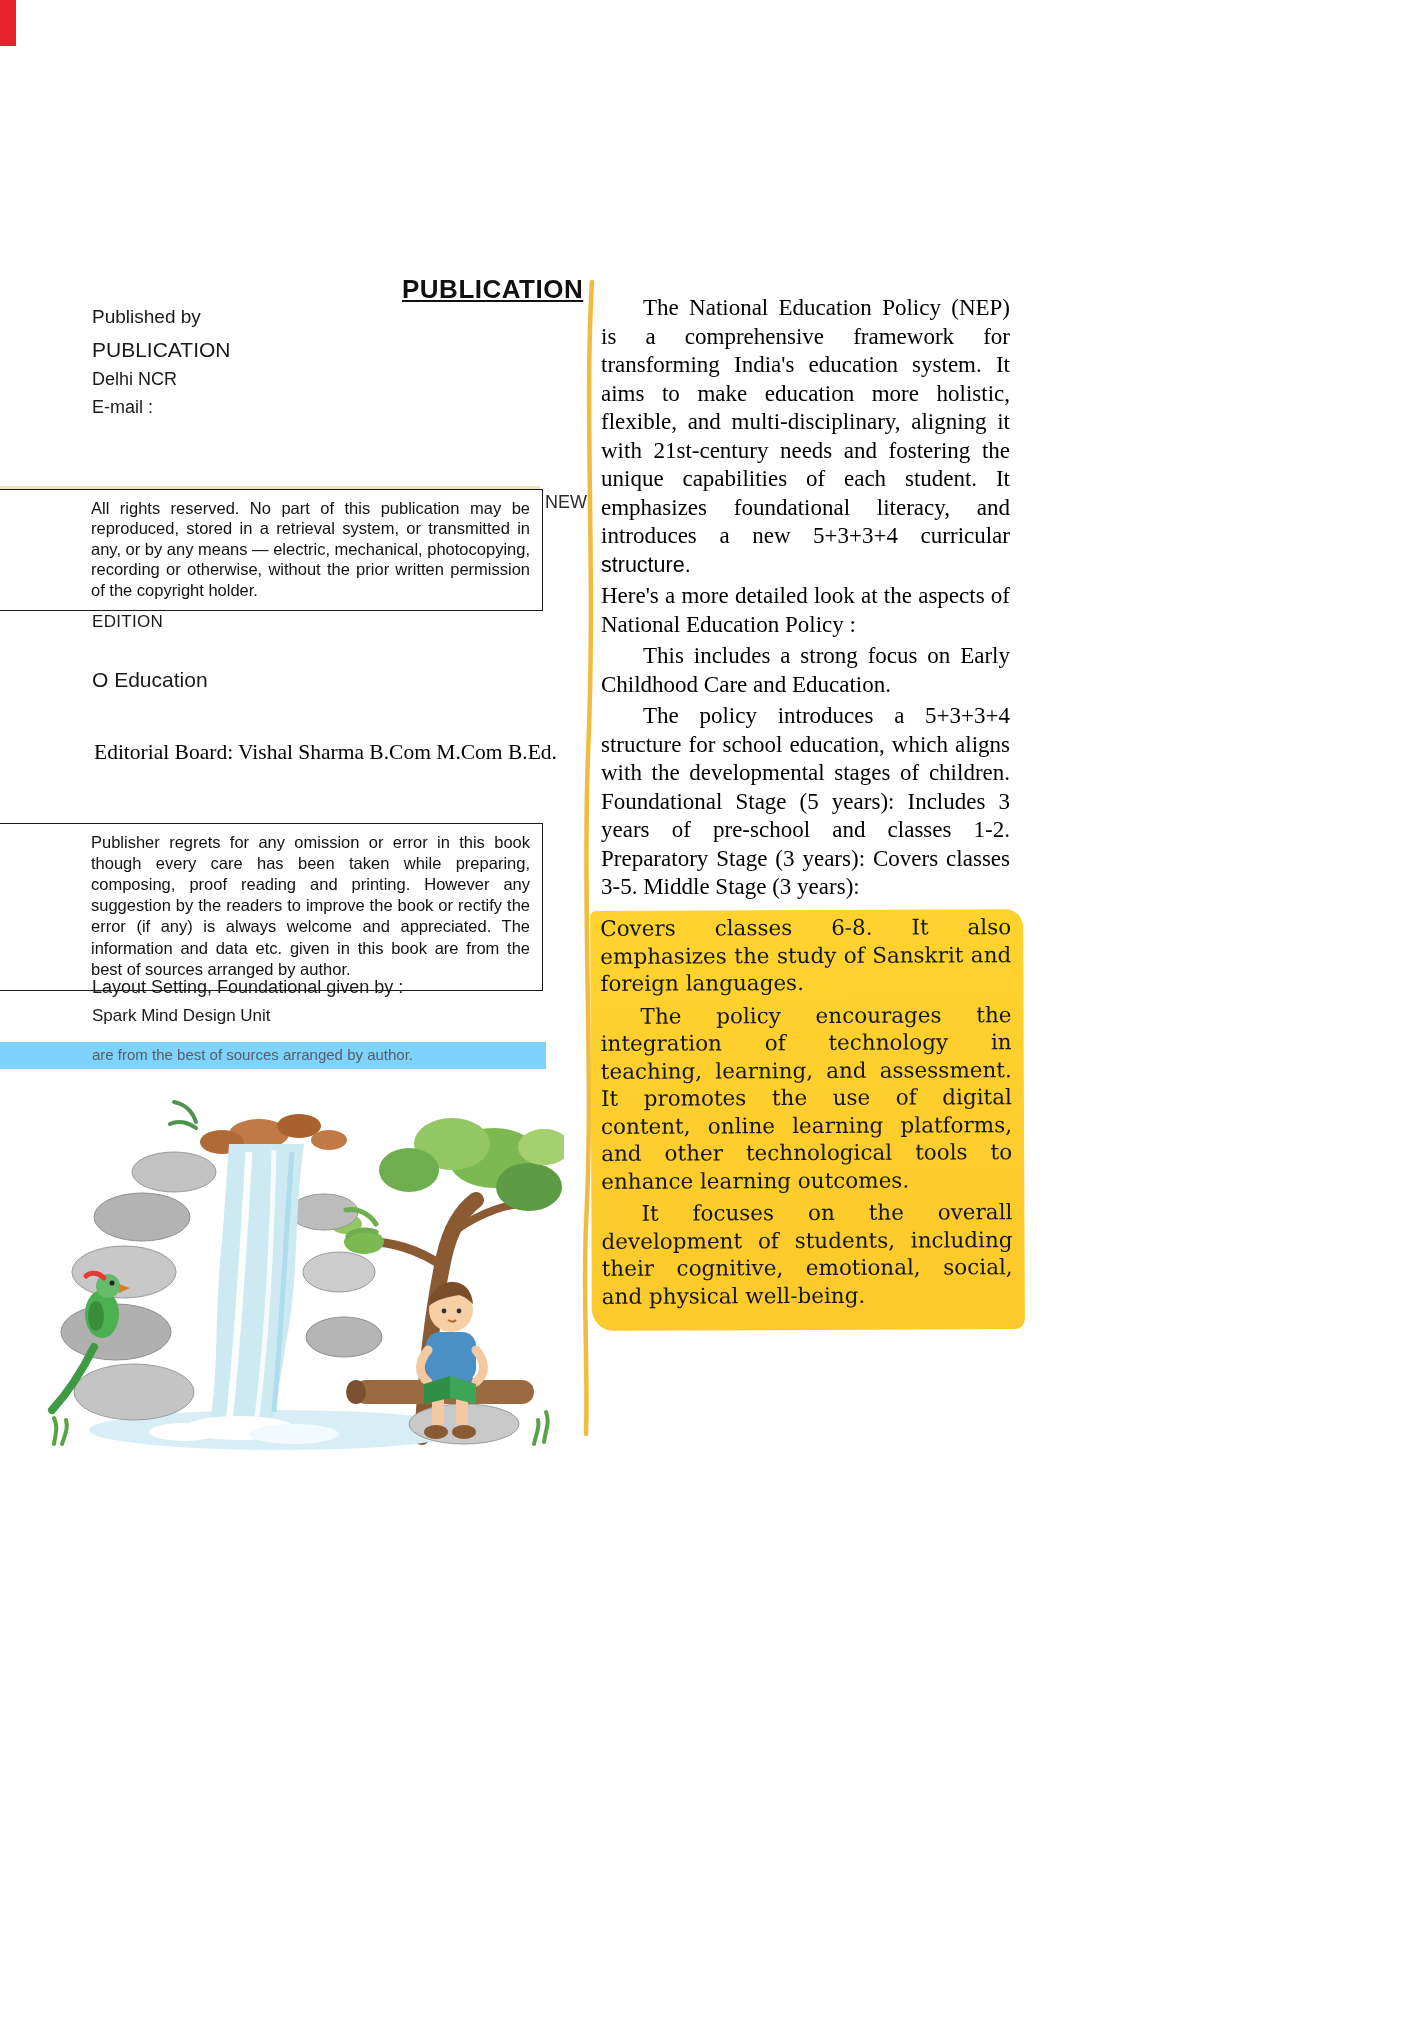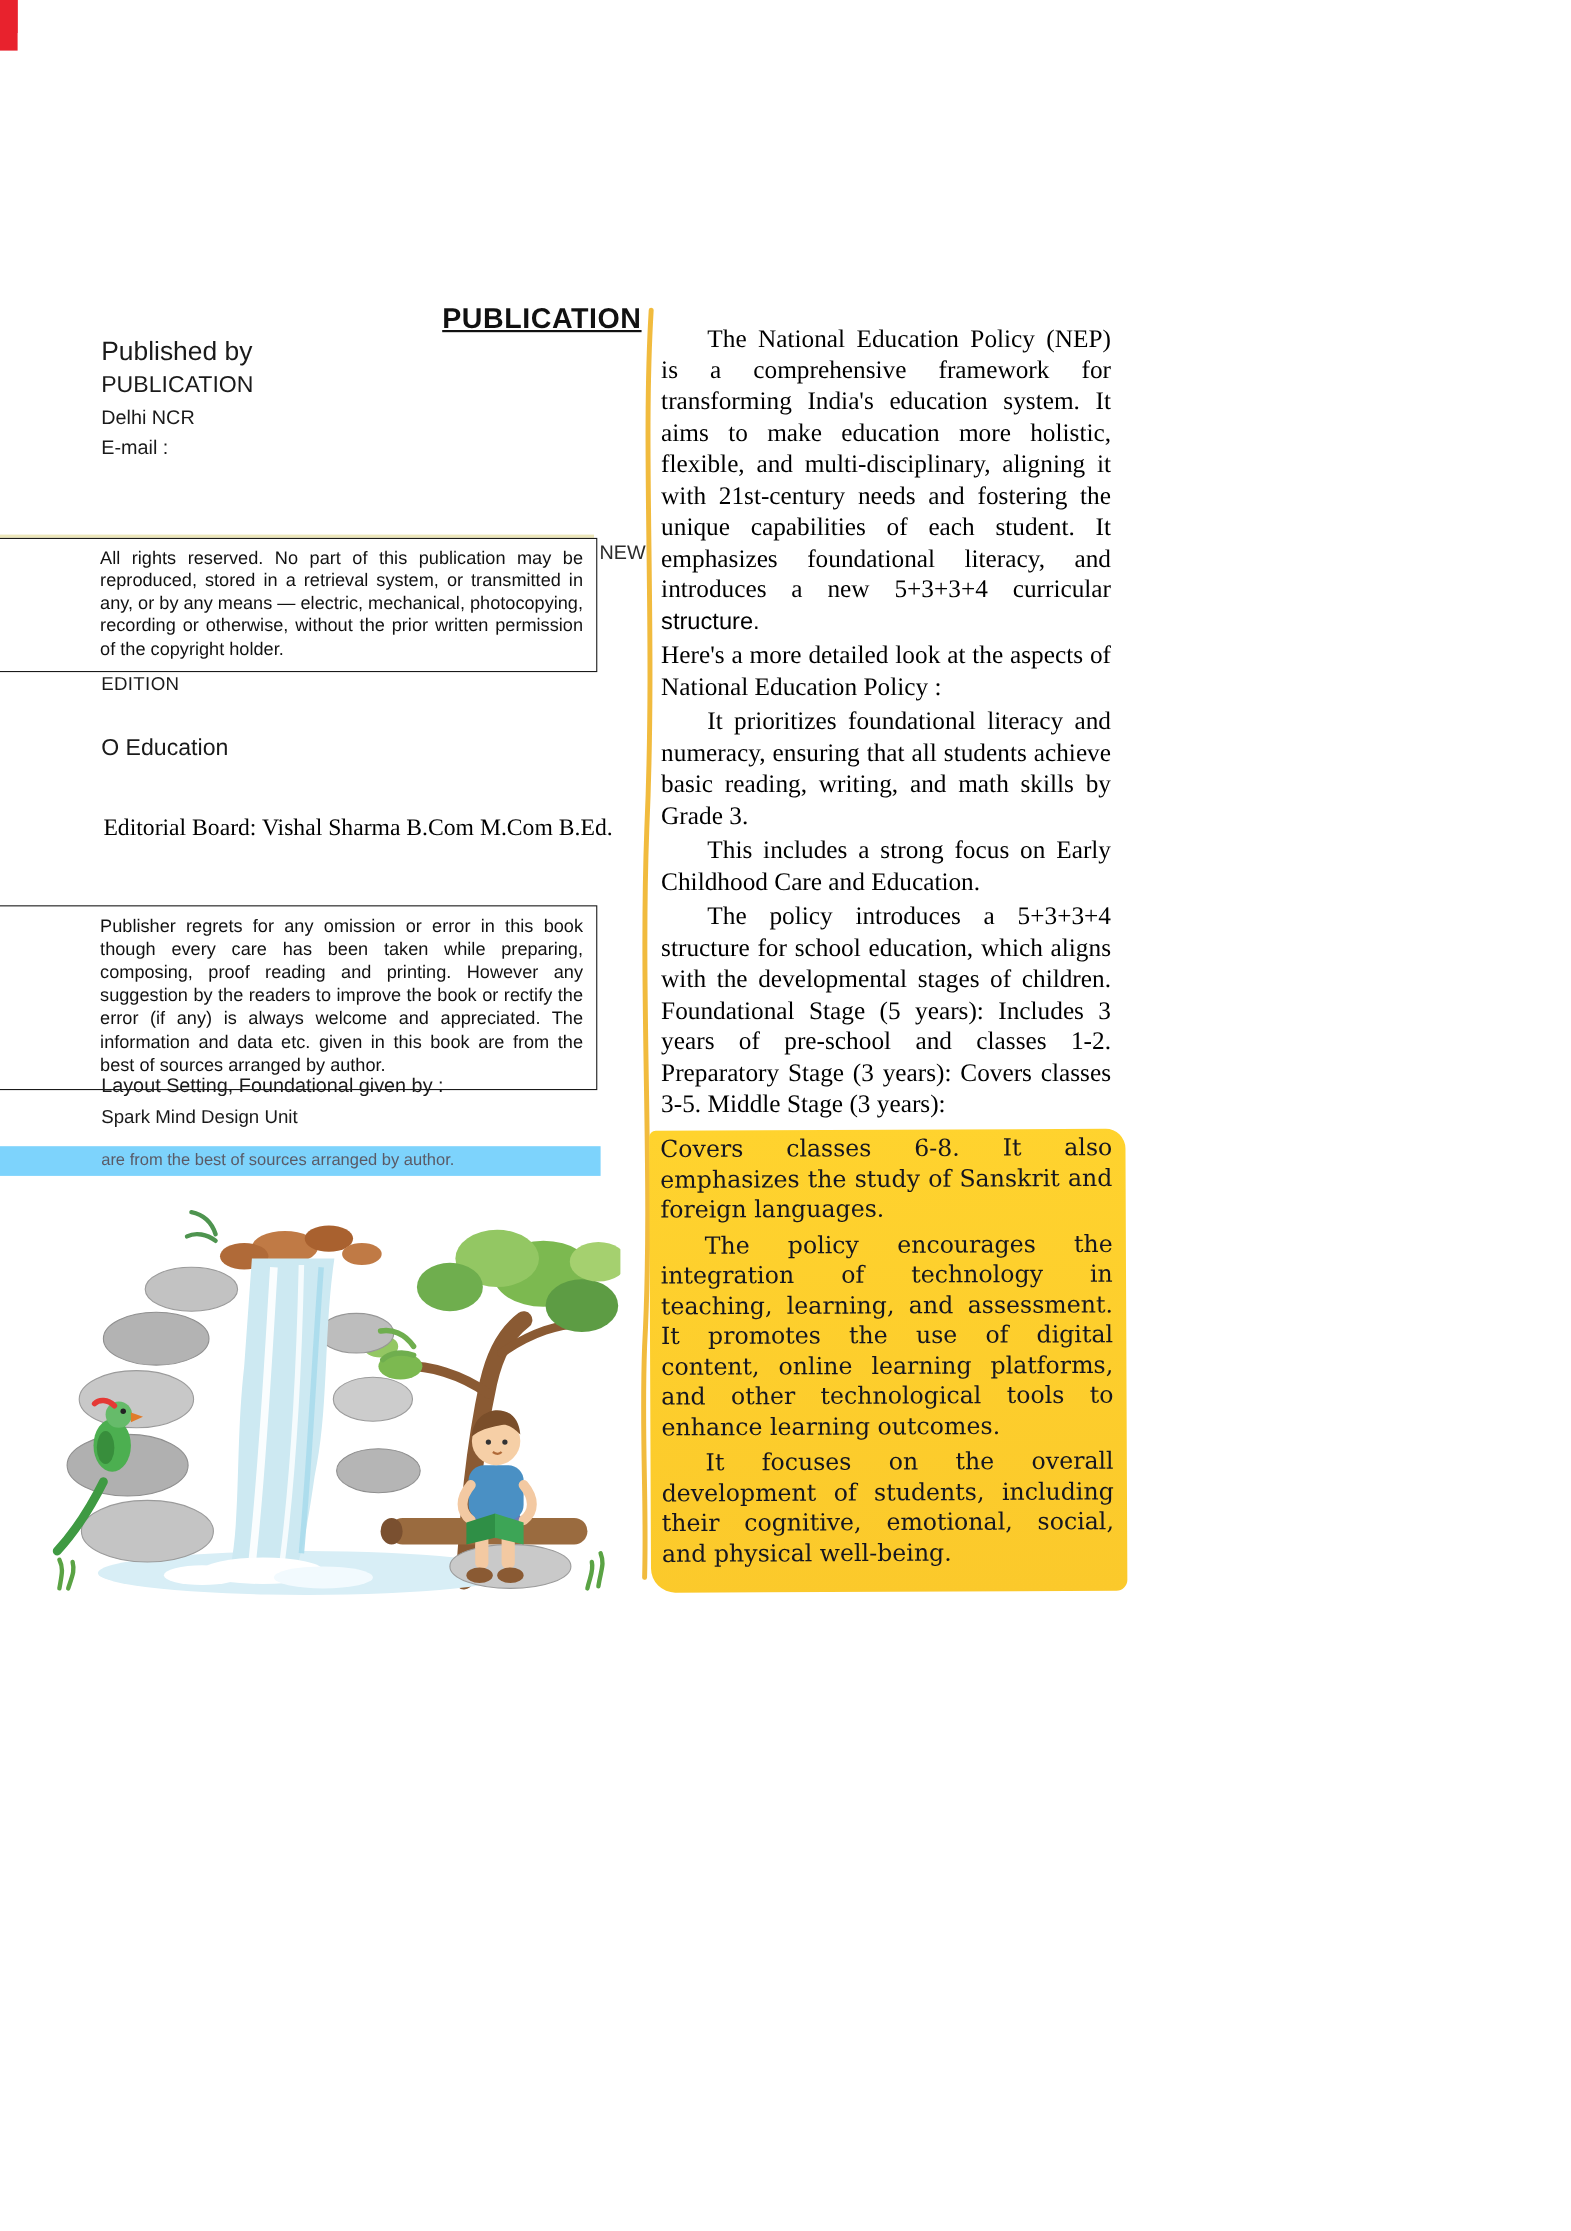--- a/index.html
+++ b/index.html
@@ -10,21 +10,21 @@
   .abs { position:absolute; }
 
   
   .tab-red-1 { left:0; top:28; width:16px; height:30px; background:#e8222d; }
   .tab-red-2 { left:0; top:63; width:16px; height:46px; background:#e8222d; }
 
   
   .title { left:402px; top:274px; font-size:26px; font-weight:600; text-decoration:underline; letter-spacing:.5px; color:#111; }
 
   
-  .pub-by   { left:92px; top:306px; font-size:24px; }
+  .pub-by   { left:92px; top:306px; font-size:19px; }
   .pub-name { left:92px; top:338px; font-size:21px; }
   .pub-loc  { left:92px; top:369px; font-size:18px; }
   .pub-email{ left:92px; top:397px; font-size:18px; }
 
   .sep-line { left:0; top:486px; width:540px; height:3px; background:#e9e2ae; opacity:.85; }
 
   .notice-box {
     left:-20px; width:563px; border:1.6px solid #1a1a1a; background:#fff;
     padding:8px 12px 10px 110px; box-sizing:border-box;
     font-size:16.5px; line-height:1.24; text-align:justify; color:#111;
@@ -109,21 +109,20 @@
 
   <div class="abs new-label">NEW</div>
 
   <svg class="abs marker-svg" viewBox="0 0 28 1170">
     <path d="M16 8 C8 140 20 300 12 480 C6 640 18 800 10 950 C7 1030 12 1090 10 1160" fill="none" stroke="#f0b429" stroke-width="4.5" stroke-linecap="round" opacity="0.9"></path>
   </svg>
 
   <div class="abs right-col">
     <p class="indent"><span>The National Education Policy (NEP) is a comprehensive framework for transforming India's education system. It aims to make education more holistic, flexible, and multi-disciplinary, aligning it with 21st-century needs and fostering the unique capabilities of each student. It emphasizes foundational literacy, and introduces a new 5+3+3+4 curricular </span><span class="tail-sans">structure.</span></p>
     <p>Here's a more detailed look at the aspects of National Education Policy :</p>
-    <p class="indent">It prioritizes foundational literacy and numeracy, ensuring that all students achieve basic reading, writing, and math skills by Grade 3.</p>
     <p class="indent">This includes a strong focus on Early Childhood Care and Education.</p>
     <p class="indent">The policy introduces a 5+3+3+4 structure for school education, which aligns with the developmental stages of children. Foundational Stage (5 years): Includes 3 years of pre-school and classes 1-2. Preparatory Stage (3 years): Covers classes 3-5. Middle Stage (3 years):</p>
 
     <div class="highlight-block">
       <p>Covers classes 6-8. It also emphasizes the study of Sanskrit and foreign languages.</p>
       <p class="indent">The policy encourages the integration of technology in teaching, learning, and assessment. It promotes the use of digital content, online learning platforms, and other technological tools to enhance learning outcomes.</p>
       <p class="indent">It focuses on the overall development of students, including their cognitive, emotional, social, and physical well-being.</p>
     </div>
   </div>
 

